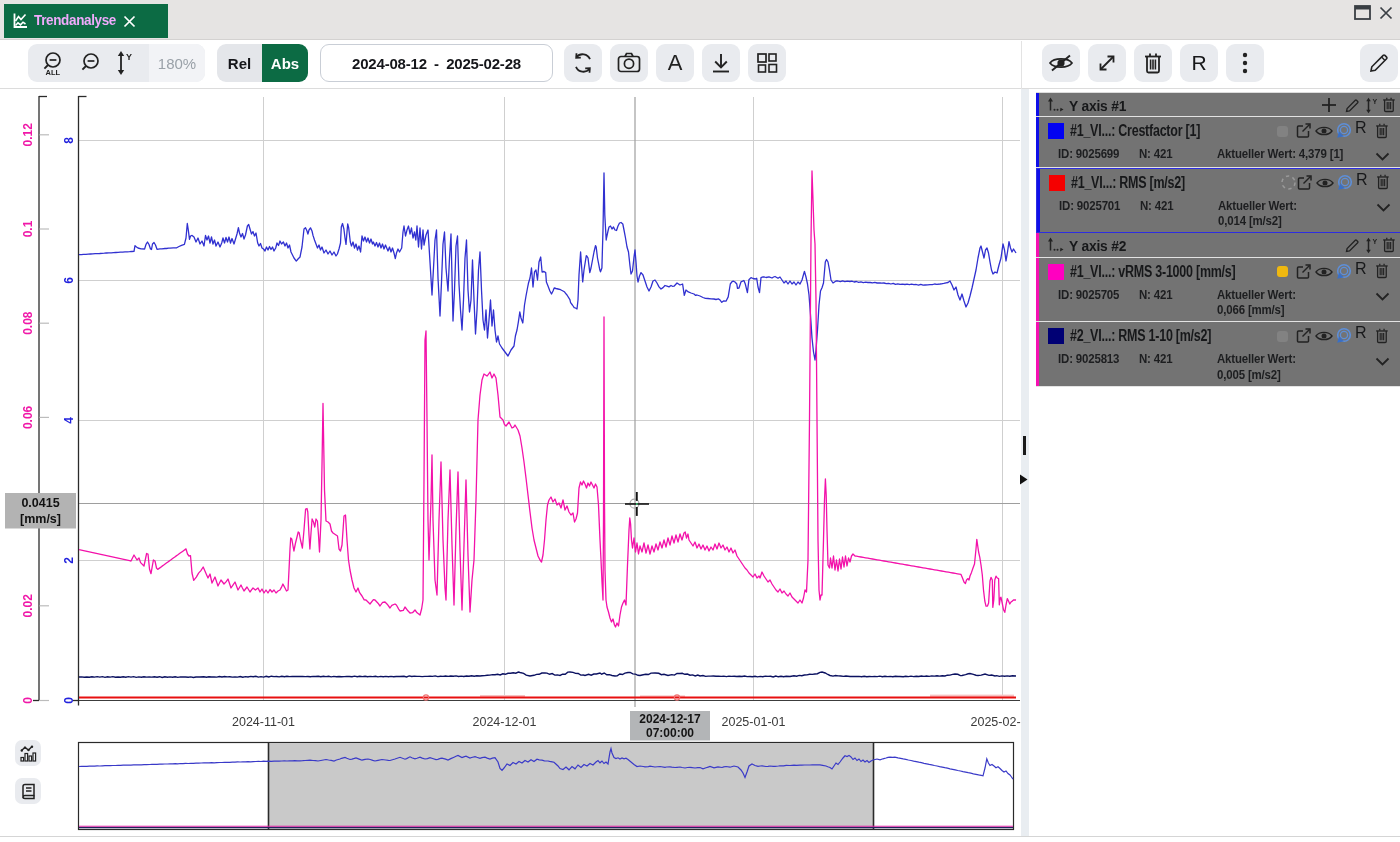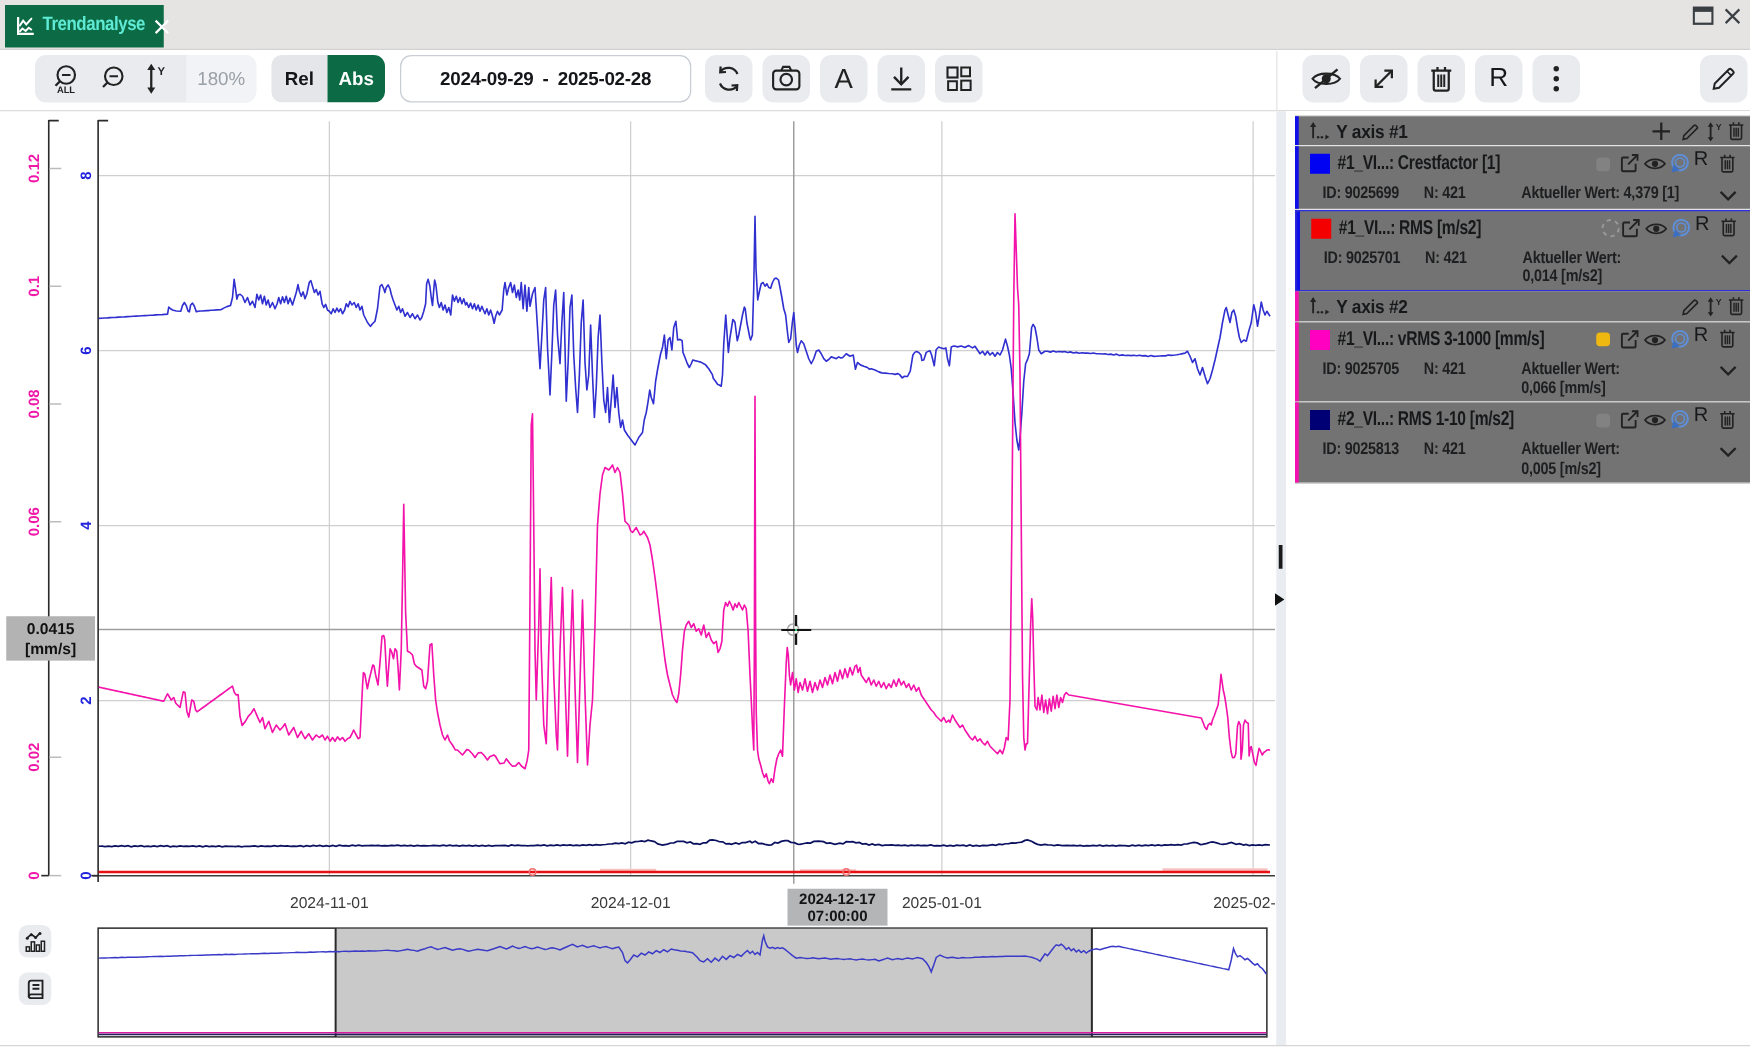--- a/index.html
+++ b/index.html
@@ -1,20 +1,20 @@
 <!DOCTYPE html>
 <html><head><meta charset="utf-8"><title>Trendanalyse</title>
 <style>
 *{margin:0;padding:0;box-sizing:border-box}
 html,body{width:1400px;height:842px;overflow:hidden;background:#fff;
  font-family:"Liberation Sans",sans-serif;}
 .abs{position:absolute}
 
 .top{position:absolute;left:0;top:0;width:1400px;height:40px;background:#e6e4e3;border-bottom:1px solid #d4d2d1}
-.tab{position:absolute;left:4px;top:4px;width:127px;height:34px;background:#0c6b44;color:#5eead4}
+.tab{position:absolute;left:4px;top:4px;width:164px;height:34px;background:#0c6b44;color:#f0abfc}
 .tab .t{position:absolute;left:30px;top:7px;font-size:15.5px;font-weight:600;letter-spacing:-0.4px;transform:scaleX(.87);transform-origin:0 0;white-space:nowrap}
 
 .toolbar{position:absolute;left:0;top:41px;width:1400px;height:48px;background:#fff;border-bottom:1px solid #dcdcdc}
 .btn{position:absolute;top:44px;width:38px;height:38px;background:#e9ebef;border-radius:9px;display:flex;align-items:center;justify-content:center}
 .zoomgrp{position:absolute;left:28px;top:44px;width:177px;height:38px;background:#e9ebef;border-radius:9px;display:flex;align-items:center}
 .zoomgrp .pct{position:absolute;right:0;top:0;width:56px;height:38px;background:#f2f3f6;border-radius:0 9px 9px 0;color:#9aa1a8;font-size:15px;display:flex;align-items:center;justify-content:center}
 .relabs{position:absolute;left:217px;top:44px;height:38px;display:flex;border-radius:9px;overflow:hidden}
 .relabs .rel{width:45px;background:#e4e6ea;color:#15161a;font-size:15px;font-weight:700;display:flex;align-items:center;justify-content:center}
 .relabs .abs2{width:46px;background:#0c6b44;color:#fff;font-size:15px;font-weight:700;display:flex;align-items:center;justify-content:center}
 .datebox{position:absolute;left:320px;top:44px;width:233px;height:38px;background:#fff;border:1px solid #c9ced6;border-radius:9px;display:flex;align-items:center;justify-content:center;font-size:15px;font-weight:700;color:#15161a;letter-spacing:-0.2px}
@@ -84,21 +84,21 @@
         <path d="M8 25 L11.2 20 H4.8 Z" fill="#222"></path>
         <text x="13" y="10" font-size="9" font-weight="700" fill="#222" font-family="Liberation Sans">Y</text>
       </svg>
     </div>
   <div class="pct">180%</div>
 </div>
 <div class="relabs">
     <div class="rel">Rel</div>
     <div class="abs2">Abs</div>
   </div>
-<div class="datebox">2024-09-29 - 2025-02-28</div>
+<div class="datebox">2024-08-12 - 2025-02-28</div>
 <div class="btn" style="left:564px;top:44px">
     <svg width="24" height="24" viewBox="0 0 24 24" style="">
       <path d="M19 8.2 A 8 8 0 0 0 5.4 6.2" stroke="#222" stroke-width="1.8" fill="none"></path>
       <path d="M5.5 2.2 L5.2 6.8 L9.8 6.6" stroke="#222" stroke-width="1.8" fill="none"></path>
       <path d="M5 15.8 A 8 8 0 0 0 18.6 17.8" stroke="#222" stroke-width="1.8" fill="none"></path>
       <path d="M18.5 21.8 L18.8 17.2 L14.2 17.4" stroke="#222" stroke-width="1.8" fill="none"></path>
     </svg>
   </div>
 <div class="btn" style="left:610px;top:44px">
     <svg width="26" height="26" viewBox="0 0 26 26" style="">

